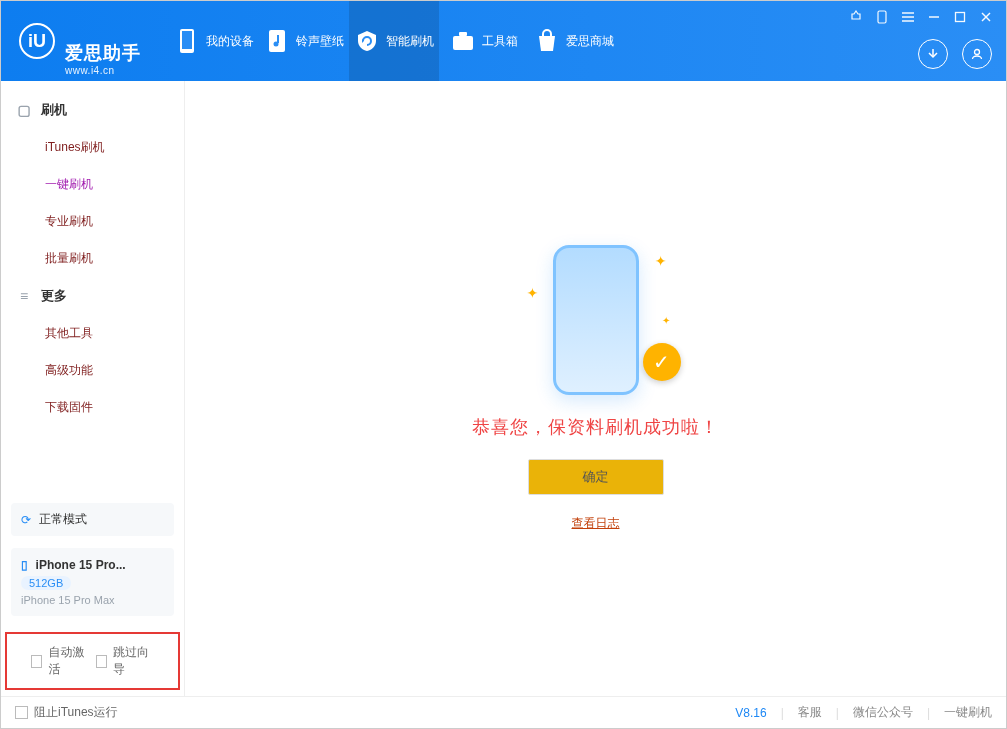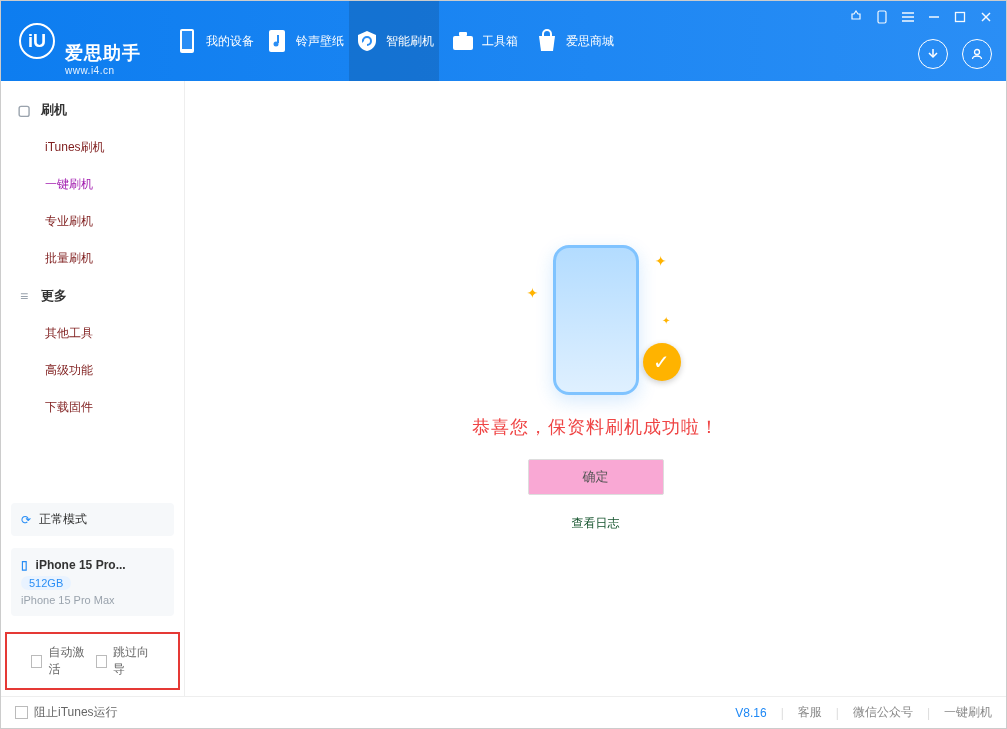--- a/index.html
+++ b/index.html
@@ -33,22 +33,22 @@
   .dev-sub { color: #9aa3ad; font-size: 11px; }
   .highlight-box { border: 2px solid #e53935; margin: 6px 4px 6px 4px; padding: 10px 24px; display: flex; gap: 6px; align-items: center; }
   .chk { display: flex; align-items: center; gap: 6px; font-size: 12px; color: #666; cursor: pointer;}
   .chk-box { width: 13px; height: 13px; border: 1px solid #bbb; background:#fff;}
   .main { flex: 1; display: flex; align-items: center; justify-content: center; flex-direction: column; gap: 20px; }
   .illus { width: 150px; height: 150px; position: relative; display:flex; align-items:center; justify-content:center;}
   .phone-shape { width: 86px; height: 150px; border-radius: 16px; background: linear-gradient(180deg,#b3dcff,#dff0ff); border: 3px solid #7fc3ff; box-shadow: 0 6px 18px rgba(30,136,245,.18); position:relative;}
   .check-bubble { position:absolute; right:-10px; bottom:14px; width:38px; height:38px; background:#ffb300; border-radius:50%; display:flex; align-items:center; justify-content:center; color:#fff; font-size:20px; box-shadow:0 2px 6px rgba(0,0,0,.2);}
   .spark { position:absolute; color:#ffb300; font-size:14px;}
   .success-text { font-size: 18px; color: #ef4444; letter-spacing: 1px; }
-  .ok-btn { width: 136px; height: 36px; border: 1px solid #ddd; background: #f9a8d4; color: #555; font-size: 13px; cursor: pointer; border-radius: 2px; }
-  .log-link { color: #14532d; font-size: 12px; cursor: pointer; }
+  .ok-btn { width: 136px; height: 36px; border: 1px solid #ddd; background: #eab308; color: #555; font-size: 13px; cursor: pointer; border-radius: 2px; }
+  .log-link { color: #c2410c; font-size: 12px; text-decoration: underline; cursor: pointer; }
   .footer { height: 32px; border-top: 1px solid #eee; display: flex; align-items: center; padding: 0 14px; font-size: 12px; color: #888; gap: 14px; }
   .footer .spacer { flex: 1; }
   .footer .ver { color: #1e88f5; text-align: center; }
   .footer .divider { color: #ddd; }
   .footer-link { cursor:pointer; }
 </style>
 </head>
 <body>
 
 <div class="app">

